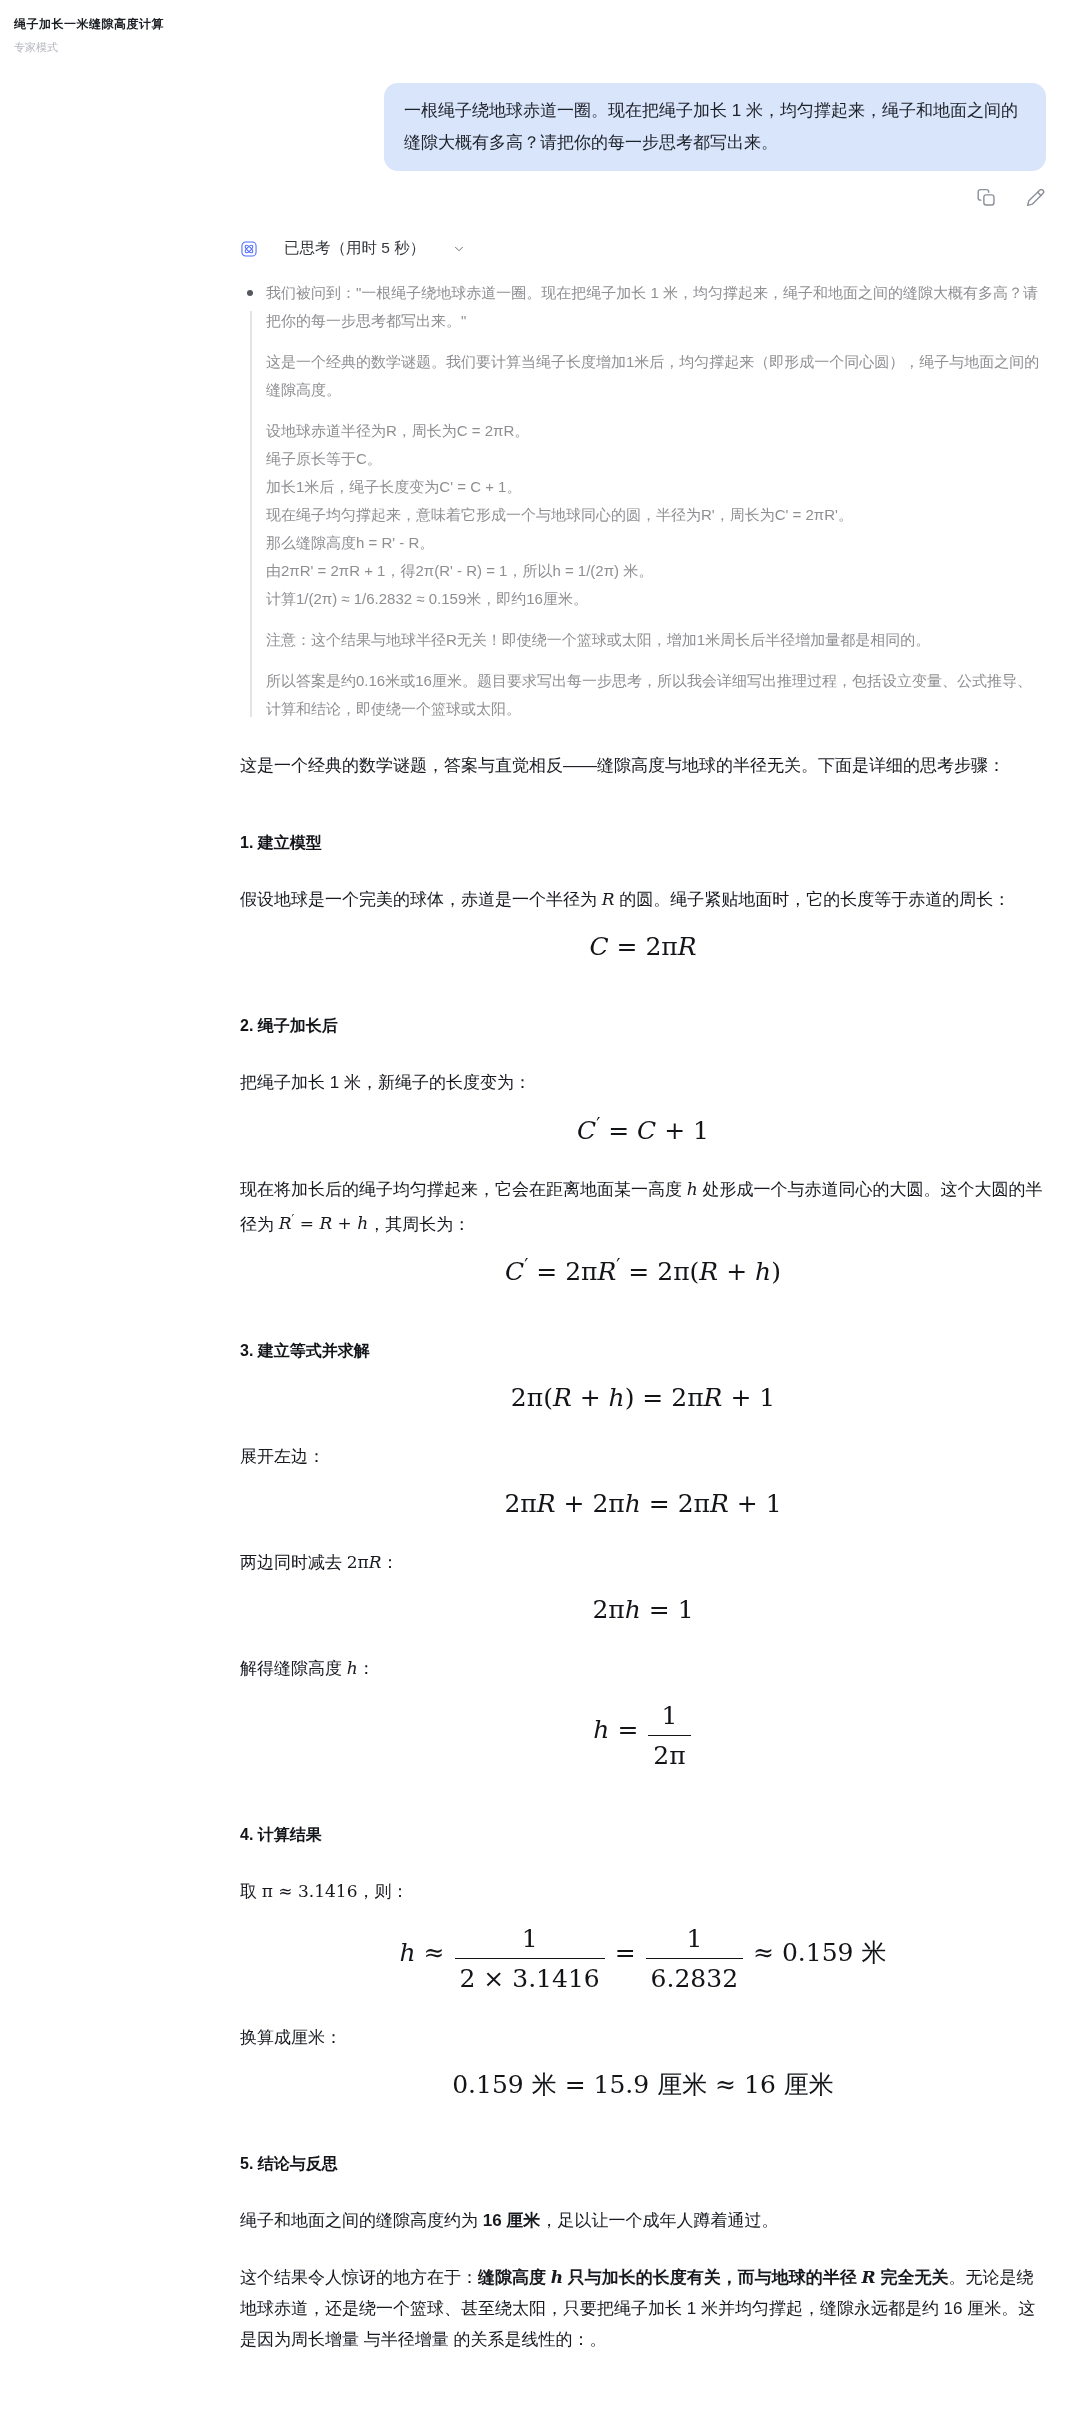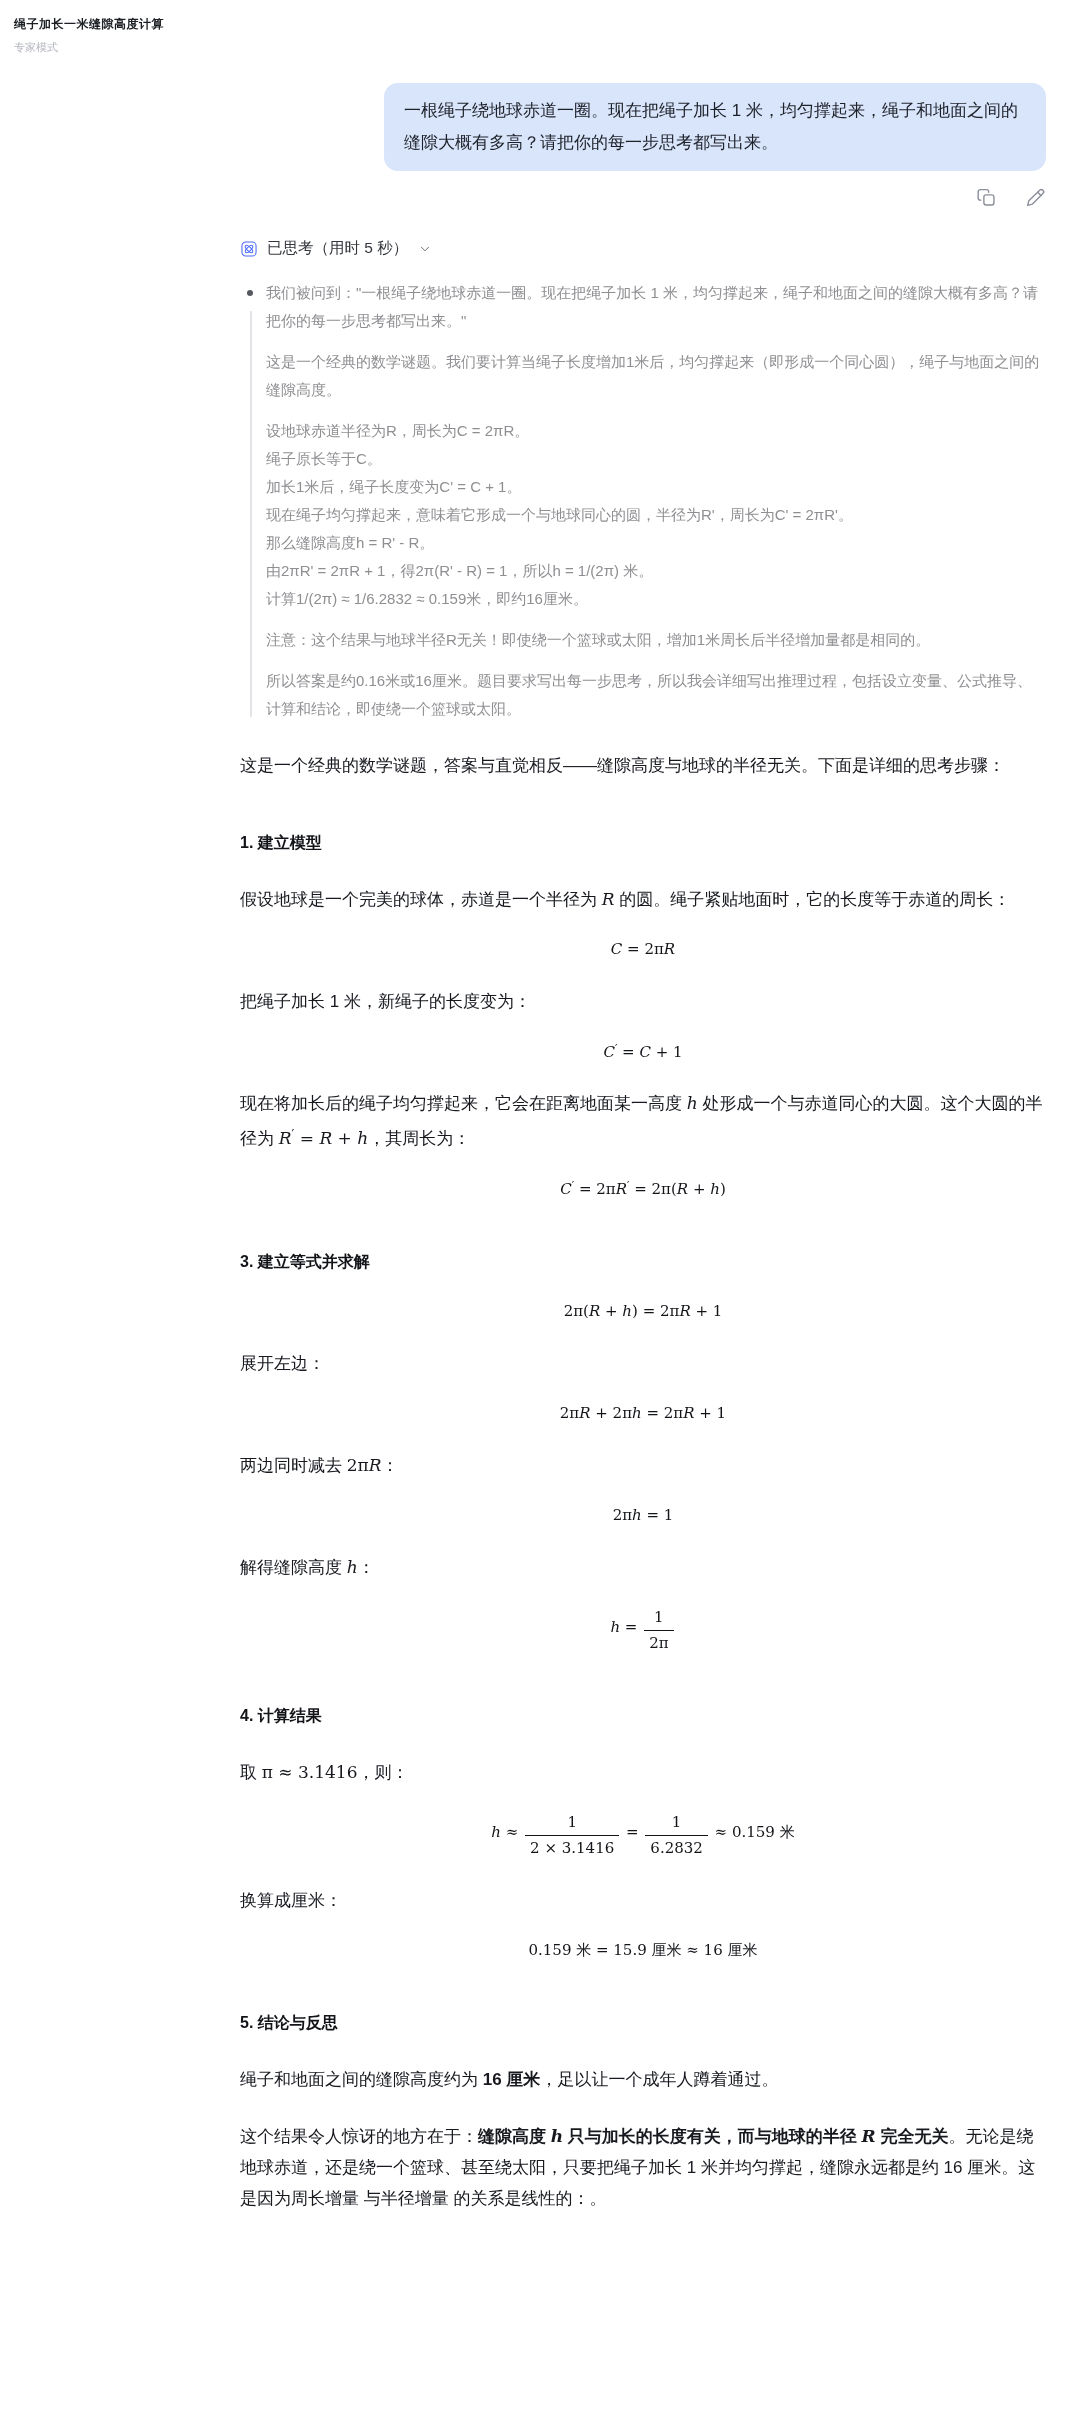--- a/index.html
+++ b/index.html
@@ -24,21 +24,21 @@
   .user-bubble {
     background:#d9e5fb; border-radius:14px; padding:12px 20px;
     max-width:662px; font-size:17px; line-height:32px; color:#1d2129;
   }
   .user-actions { display:flex; justify-content:flex-end; gap:28px; margin-top:16px; }
   .icon-btn { width:21px; height:21px; color:#8a8f98; cursor:pointer; background:none; border:none; }
   .icon-btn svg { width:100%; height:100%; }
 
   
   .thought-toggle {
-    display:inline-flex; align-items:center; gap:9px; margin-top:30px;
+    display:inline-flex; align-items:center; gap:26px; margin-top:30px;
     font-size:15.5px; color:#34373d; background:none; border:none; cursor:pointer;
   }
   .thought-toggle .tico { width:18px; height:18px; color:#4d6bfe; }
   .thought-toggle .chev { width:12px; height:12px; color:#6b6f76; margin-left:2px; }
   .thought-body {
     position:relative; margin-top:17px; padding-left:26px;
     font-size:15px; line-height:28px; color:#8f8f93;
   }
   .thought-body .vline {
     position:absolute; left:10px; top:32px; bottom:6px; width:2px; background:#e4e4e8;
@@ -53,23 +53,23 @@
   
   .answer { font-size:17px; line-height:31px; color:#17191f; }
   .answer .intro { margin-top:27px; }
   .answer .h3 { font-size:16px; font-weight:bold; color:#121418; margin-top:46px; }
   .answer p.ap { margin-top:26px; }
   .answer b { font-weight:bold; }
   .math { font-family:"DejaVu Serif","Liberation Serif",serif; }
   .math i { font-style:italic; font-family:inherit; }
   .pr { font-size:.72em; vertical-align:.45em; }
   .formula {
-    margin:24px 0; text-align:center;
+    margin:14px 0; text-align:center;
     font-family:"DejaVu Serif","Liberation Serif",serif;
-    font-size:15px; color:#121418; line-height:1.4;
+    font-size:25px; color:#121418; line-height:1.4;
   }
   .frac { display:inline-block; vertical-align:-1.05em; text-align:center; margin:0 2px; }
   .frac .num { display:block; padding:0 5px 2px; }
   .frac .den { display:block; border-top:1.5px solid #121418; padding:2px 5px 0; }
 </style>
 </head>
 <body>
 
 <div class="app-header">
   <div class="chat-title">绳子加长一米缝隙高度计算</div>
@@ -117,20 +117,21 @@
       <div class="thought-p">设地球赤道半径为R，周长为C = 2πR。<br>绳子原长等于C。<br>加长1米后，绳子长度变为C' = C + 1。<br>现在绳子均匀撑起来，意味着它形成一个与地球同心的圆，半径为R'，周长为C' = 2πR'。<br>那么缝隙高度h = R' - R。<br>由2πR' = 2πR + 1，得2π(R' - R) = 1，所以h = 1/(2π) 米。<br>计算1/(2π) ≈ 1/6.2832 ≈ 0.159米，即约16厘米。</div>
       <div class="thought-p">注意：这个结果与地球半径R无关！即使绕一个篮球或太阳，增加1米周长后半径增加量都是相同的。</div>
       <div class="thought-p">所以答案是约0.16米或16厘米。题目要求写出每一步思考，所以我会详细写出推理过程，包括设立变量、公式推导、计算和结论，即使绕一个篮球或太阳。</div>
     </div>
 
   <div class="answer" id="answer">
       <p class="intro">这是一个经典的数学谜题，答案与直觉相反——缝隙高度与地球的半径无关。下面是详细的思考步骤：</p>
       <div class="h3">1. 建立模型</div>
       <p class="ap">假设地球是一个完美的球体，赤道是一个半径为 <span class="math"><i>R</i></span> 的圆。绳子紧贴地面时，它的长度等于赤道的周长：</p>
       <div class="formula"><i>C</i> = 2π<i>R</i></div>
+      <div class="h3">2. 绳子加长后</div>
       <p class="ap">把绳子加长 1 米，新绳子的长度变为：</p>
       <div class="formula"><i>C</i><span class="pr">′</span> = <i>C</i> + 1</div>
       <p class="ap">现在将加长后的绳子均匀撑起来，它会在距离地面某一高度 <span class="math"><i>h</i></span> 处形成一个与赤道同心的大圆。这个大圆的半径为 <span class="math"><i>R</i><span class="pr">′</span> = <i>R</i> + <i>h</i></span>，其周长为：</p>
       <div class="formula"><i>C</i><span class="pr">′</span> = 2π<i>R</i><span class="pr">′</span> = 2π(<i>R</i> + <i>h</i>)</div>
       <div class="h3">3. 建立等式并求解</div>
       <div class="formula">2π(<i>R</i> + <i>h</i>) = 2π<i>R</i> + 1</div>
       <p class="ap">展开左边：</p>
       <div class="formula">2π<i>R</i> + 2π<i>h</i> = 2π<i>R</i> + 1</div>
       <p class="ap">两边同时减去 <span class="math">2π<i>R</i></span>：</p>
       <div class="formula">2π<i>h</i> = 1</div>

